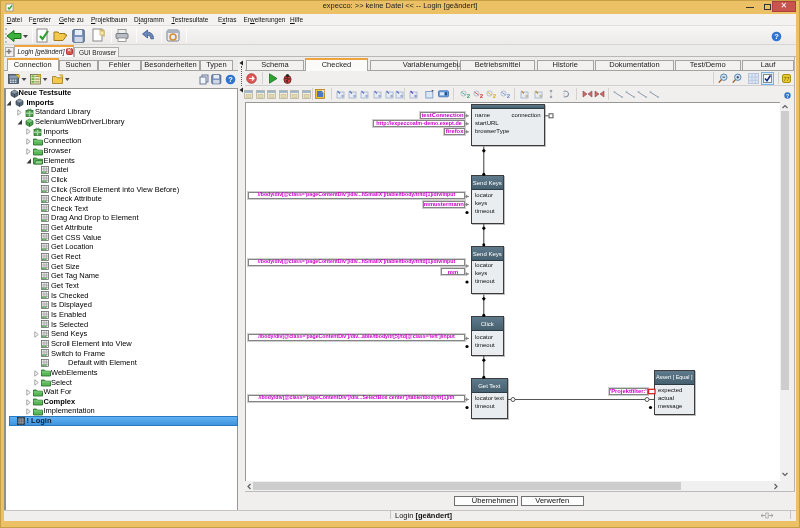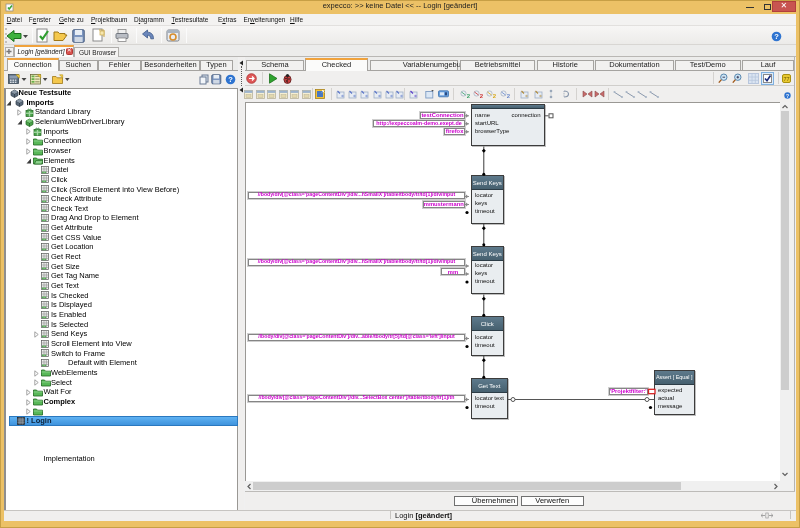--- a/index.html
+++ b/index.html
@@ -536,21 +536,21 @@
     <svg width="5" height="7">
       <path d="M0.8 0.8 L4.2 3.5 L0.8 6.2 Z" fill="#fff" stroke="#9a9a9a" stroke-width="0.9"></path>
     </svg>
   </div>
 <div class="abs" style="left:33px;top:407.05px;">
     <svg width="10" height="9">
       <path d="M0.5 8 L0.5 2 L3.5 2 L4.6 3.2 L9.5 3.2 L9.5 8 Z" fill="#58b858" stroke="#1e641e" stroke-width="0.8"></path>
       <path d="M0.5 4 L9.5 4" stroke="#8fd48f" stroke-width="0.8"></path>
     </svg>
   </div>
-<div class="abs txt" style="left:43.5px;top:407.45px;font-size:7.5px;font-weight:normal;color:#000;margin-top:48px;">Implementation</div>
+<div class="abs txt" style="left:43.5px;top:407.45px;font-size:7.5px;font-weight:normal;color:#000;">Implementation</div>
 <div class="abs" style="left:8.5px;top:416.10px;width:229px;height:10px;background:linear-gradient(#5fb2f2,#3f93dd);border:1px solid #2a78bf;"></div>
 <div class="abs" style="left:16.5px;top:416.90px;">
     <svg width="8" height="8">
       <rect x="0.5" y="0.5" width="7" height="7" fill="#5a646e" stroke="#222" stroke-width="0.7"></rect>
       <path d="M0.5 3 L7.5 3 M0.5 5.3 L7.5 5.3 M3 0.5 L3 7.5 M5.3 0.5 L5.3 7.5" stroke="#9aa2aa" stroke-width="0.6"></path>
     </svg>
   </div>
 <div class="abs txt" style="left:26.5px;top:417.10px;font-size:7.5px;font-weight:bold;color:#0d2036;">! Login</div>
 
 <div class="abs" style="left:238.5px;top:57px;width:5.5px;height:453px;background:#f0efee;"></div>

